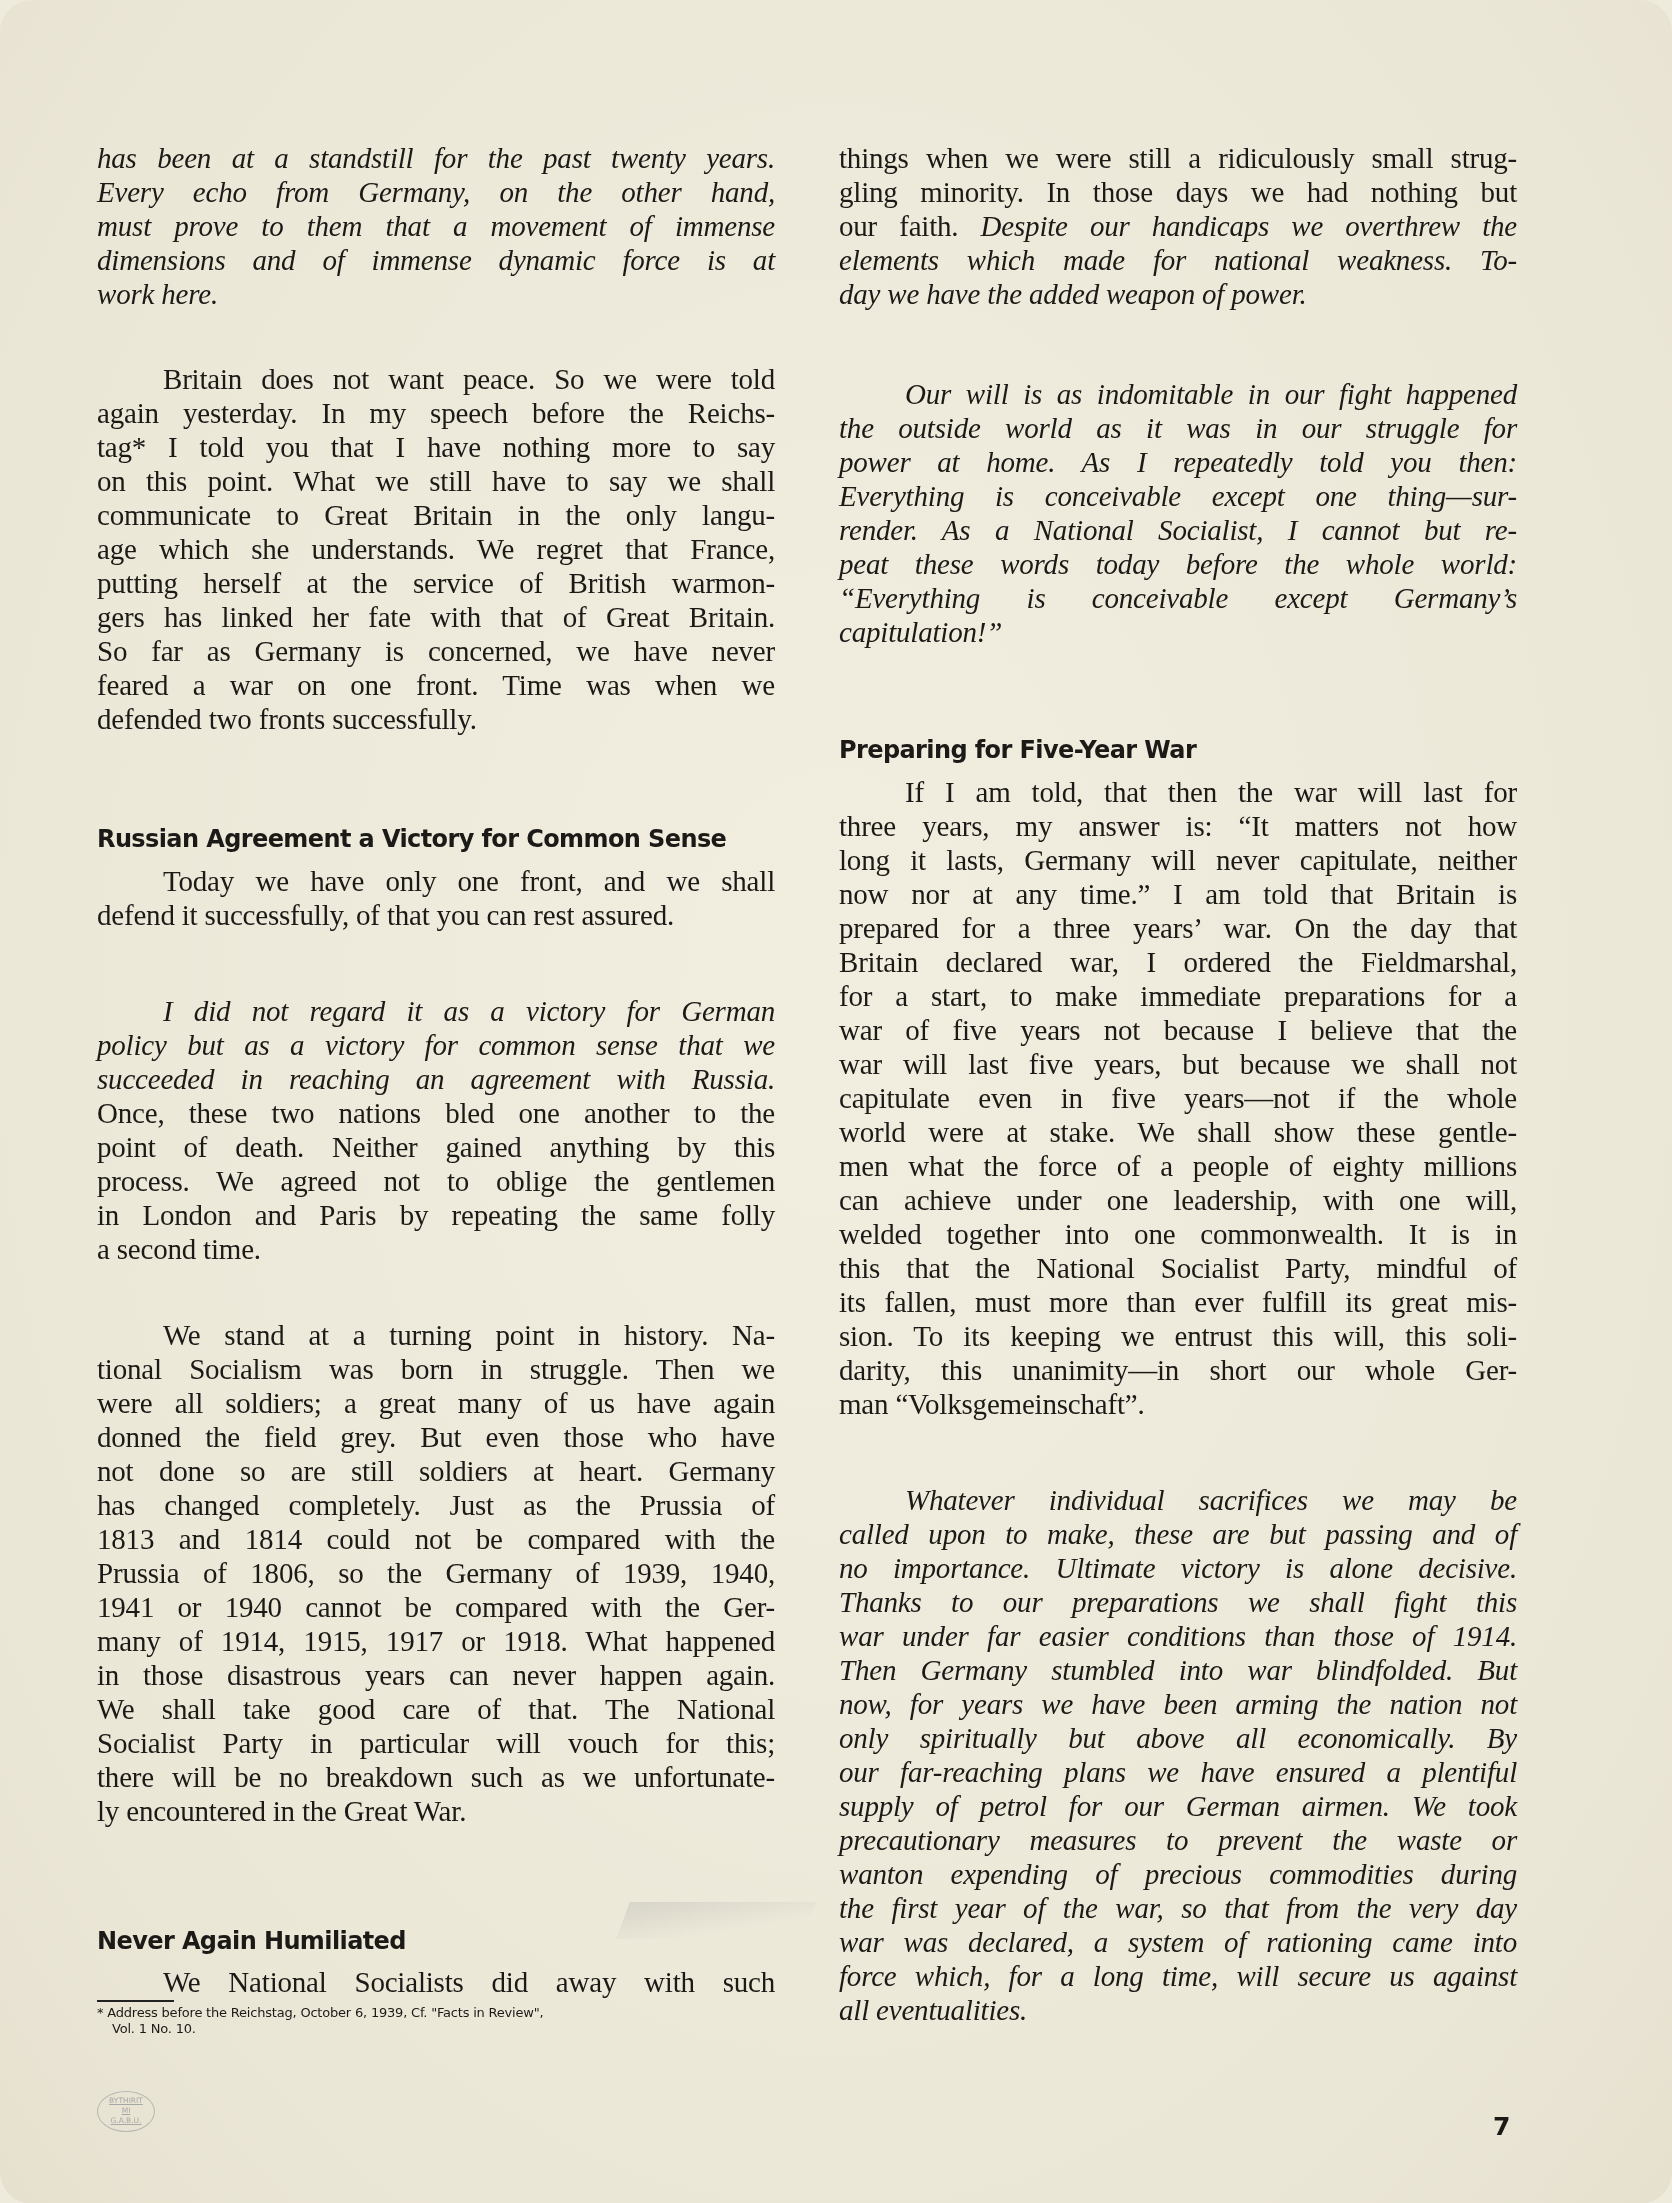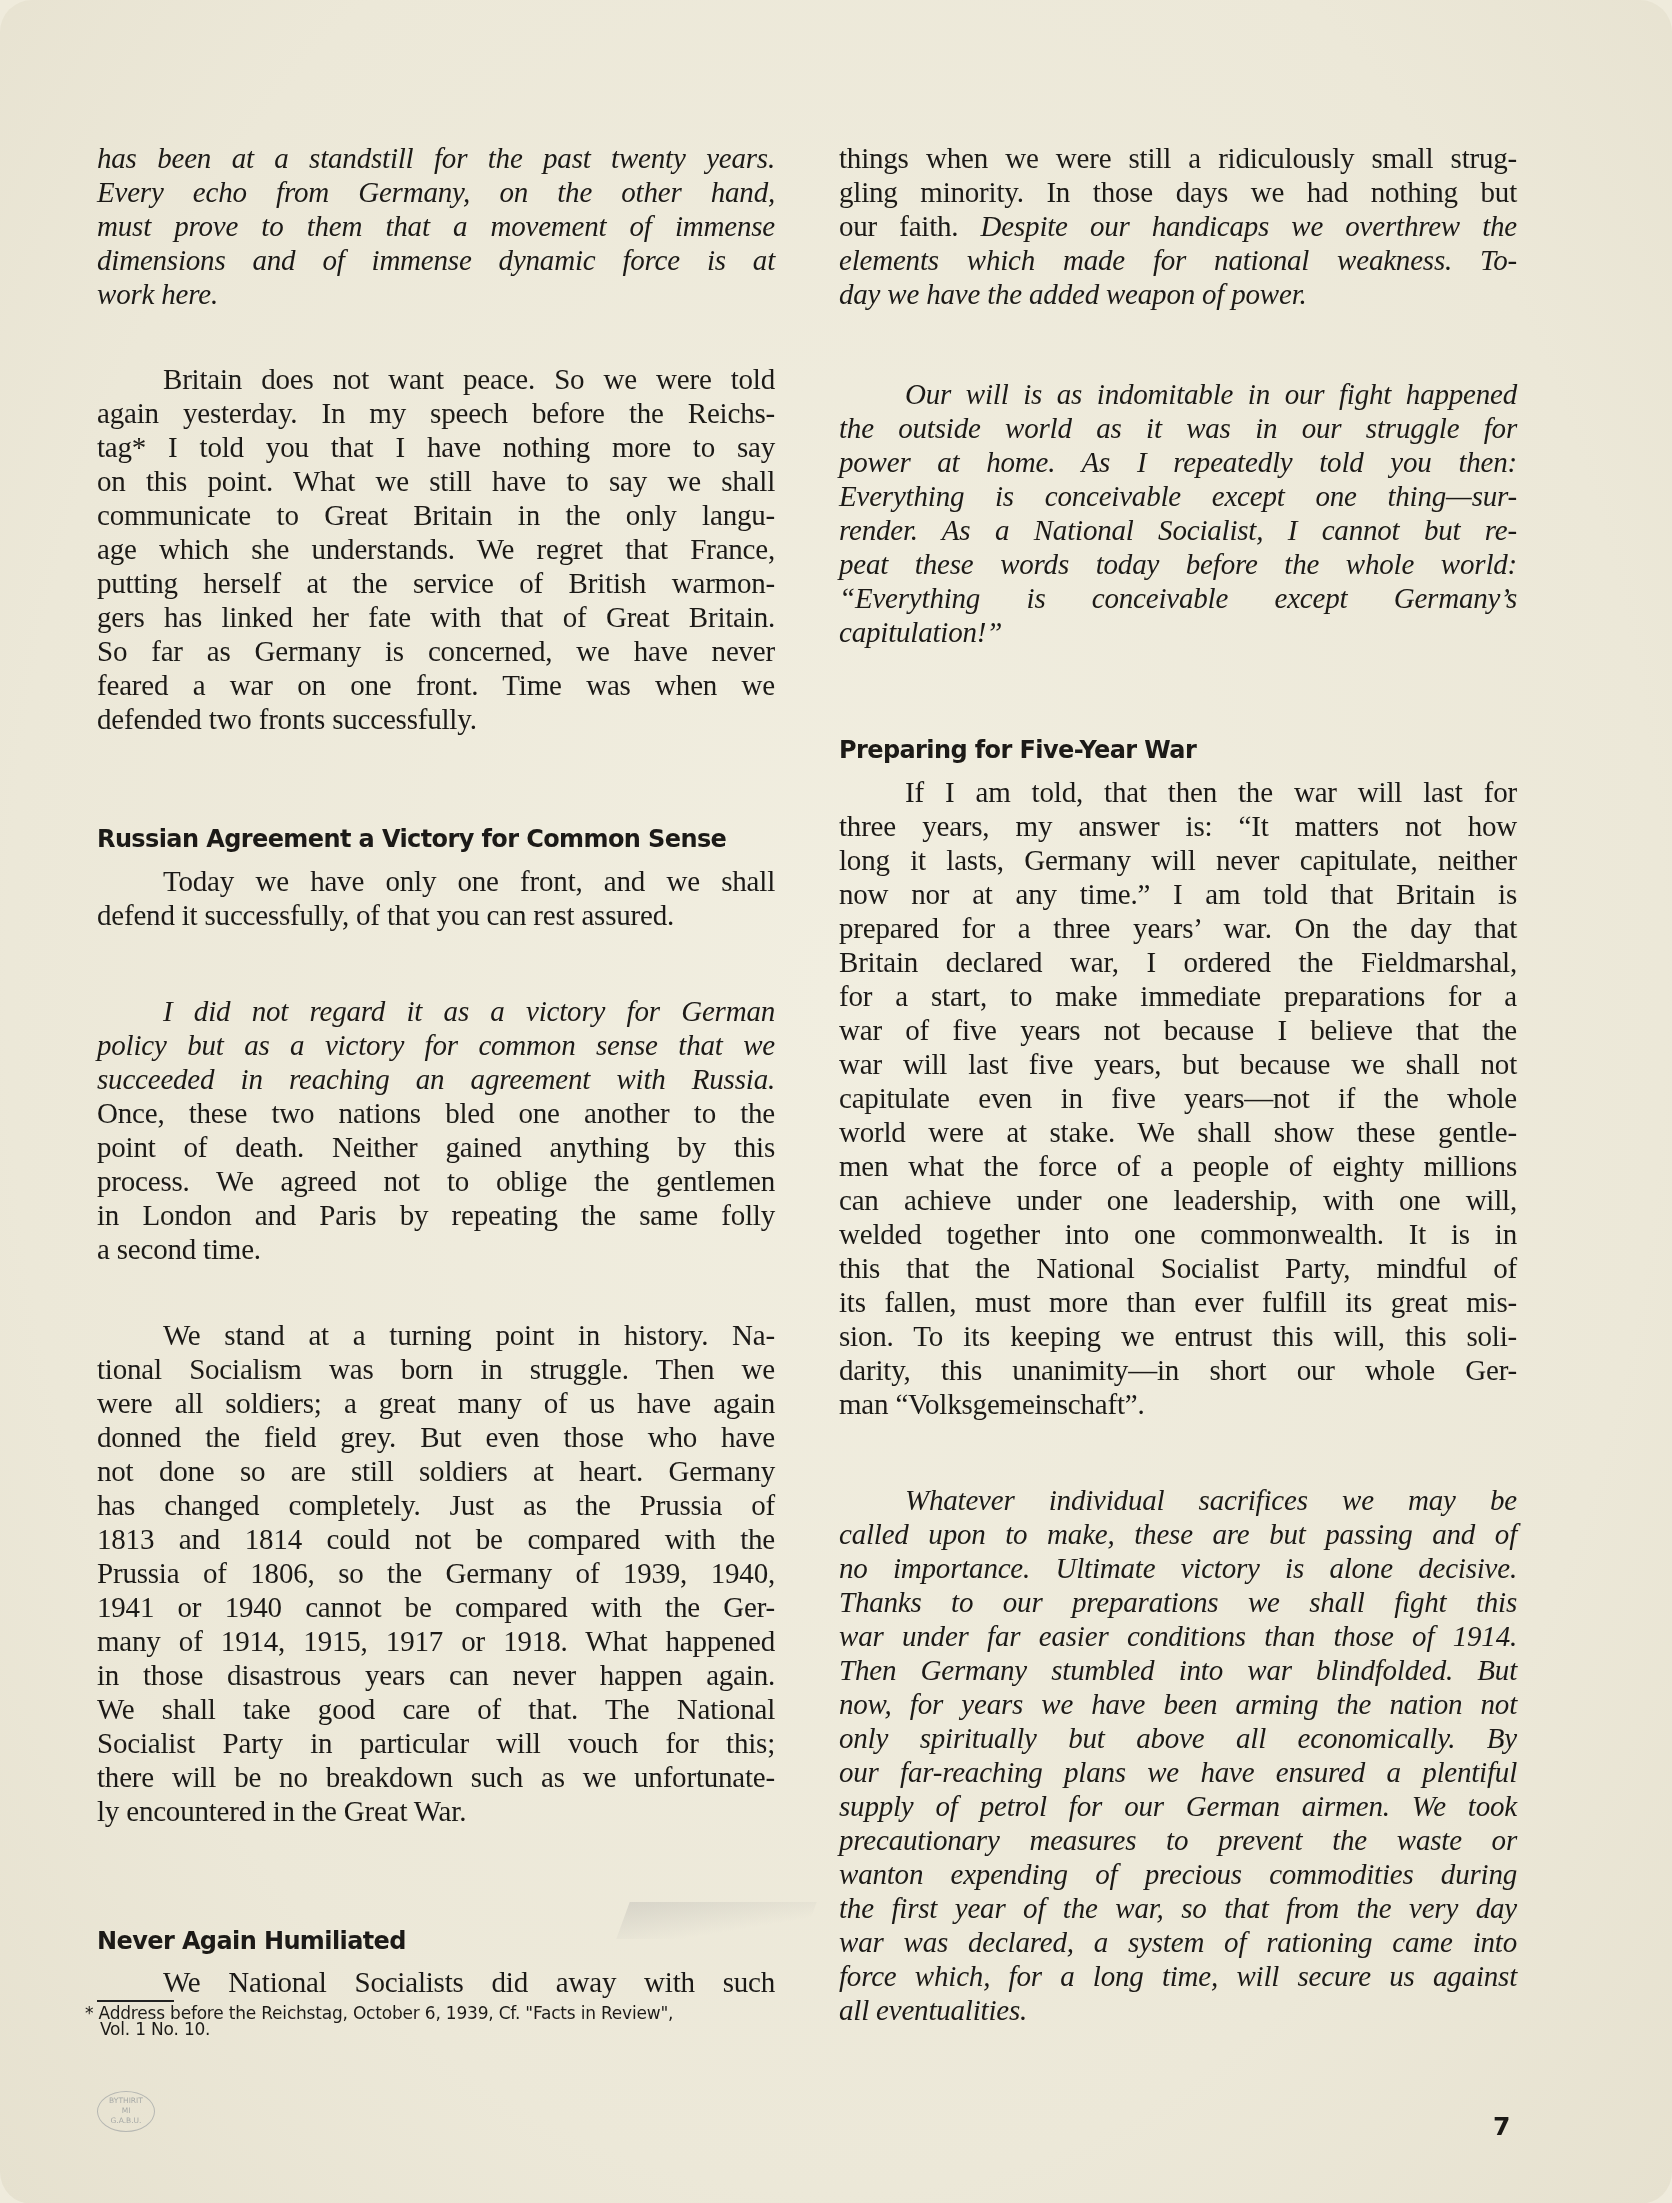--- a/index.html
+++ b/index.html
@@ -33,35 +33,35 @@
     font-family: "DejaVu Sans", "Liberation Sans", sans-serif;
     font-weight: bold; font-size: 24px; letter-spacing: -0.6px;
     height: 34px; line-height: 34px; white-space: nowrap;
   }
   .gap-md { height: 51px; }
   .gap-lg { height: 69px; }
   .footnote-rule {
     position: absolute; left: 97px; top: 2000px; width: 77px; height: 1.9px; background: #222;
   }
   .footnote {
-    position: absolute; left: 85px; top: 2005px; width: 678px;
+    position: absolute; left: 97px; top: 2005px; width: 678px;
     font-family: "DejaVu Sans", "Liberation Sans", sans-serif;
-    font-size: 17px; line-height: 16px; letter-spacing: -0.2px;
+    font-size: 13px; line-height: 16px; letter-spacing: -0.2px;
   }
   .footnote .fn-line { display: block; white-space: nowrap; }
   .footnote .fn-indent { padding-left: 15px; }
   .page-number {
     position: absolute; left: 1493px; top: 2112px;
     font-family: "DejaVu Sans", sans-serif; font-weight: bold; font-size: 25px;
   }
   .stamp {
     position: absolute; left: 97px; top: 2091px; width: 58px; height: 41px;
     border: 1.9px solid rgba(120,128,140,0.45); border-radius: 50%;
     color: rgba(110,118,130,0.55); font-family: "DejaVu Sans", sans-serif;
-    font-size: 7.5px; line-height: 10.3px; text-align: center; box-sizing: border-box; padding-top: 3.7px;
+    font-size: 7.5px; line-height: 10.3px; text-align: center; box-sizing: border-box; padding-top: 3.7px; text-decoration: underline;
   }
   .bleed {
     position: absolute; left: 623px; top: 1902px; width: 187px; height: 37px;
     background: linear-gradient(170deg, rgba(150,150,150,0.25), rgba(150,150,150,0) 70%);
     transform: skewX(-20deg);
   }
 </style>
 </head>
 <body>
 

